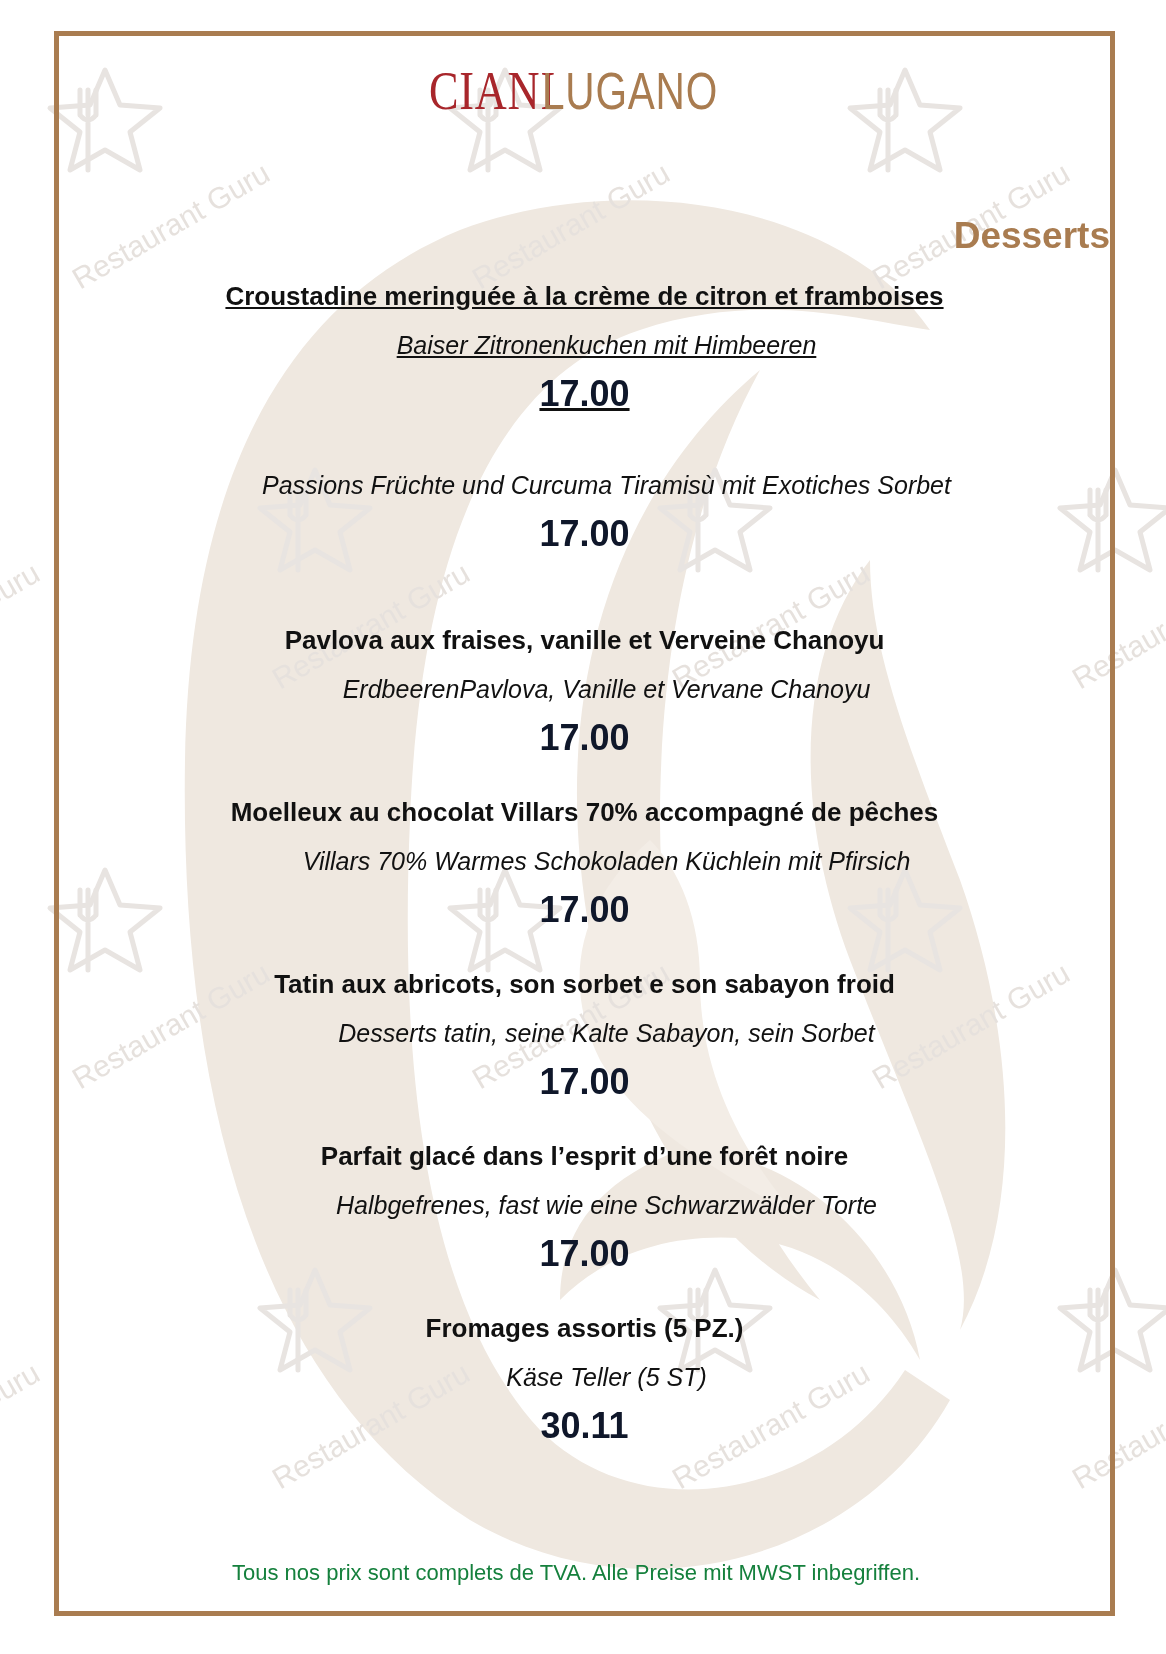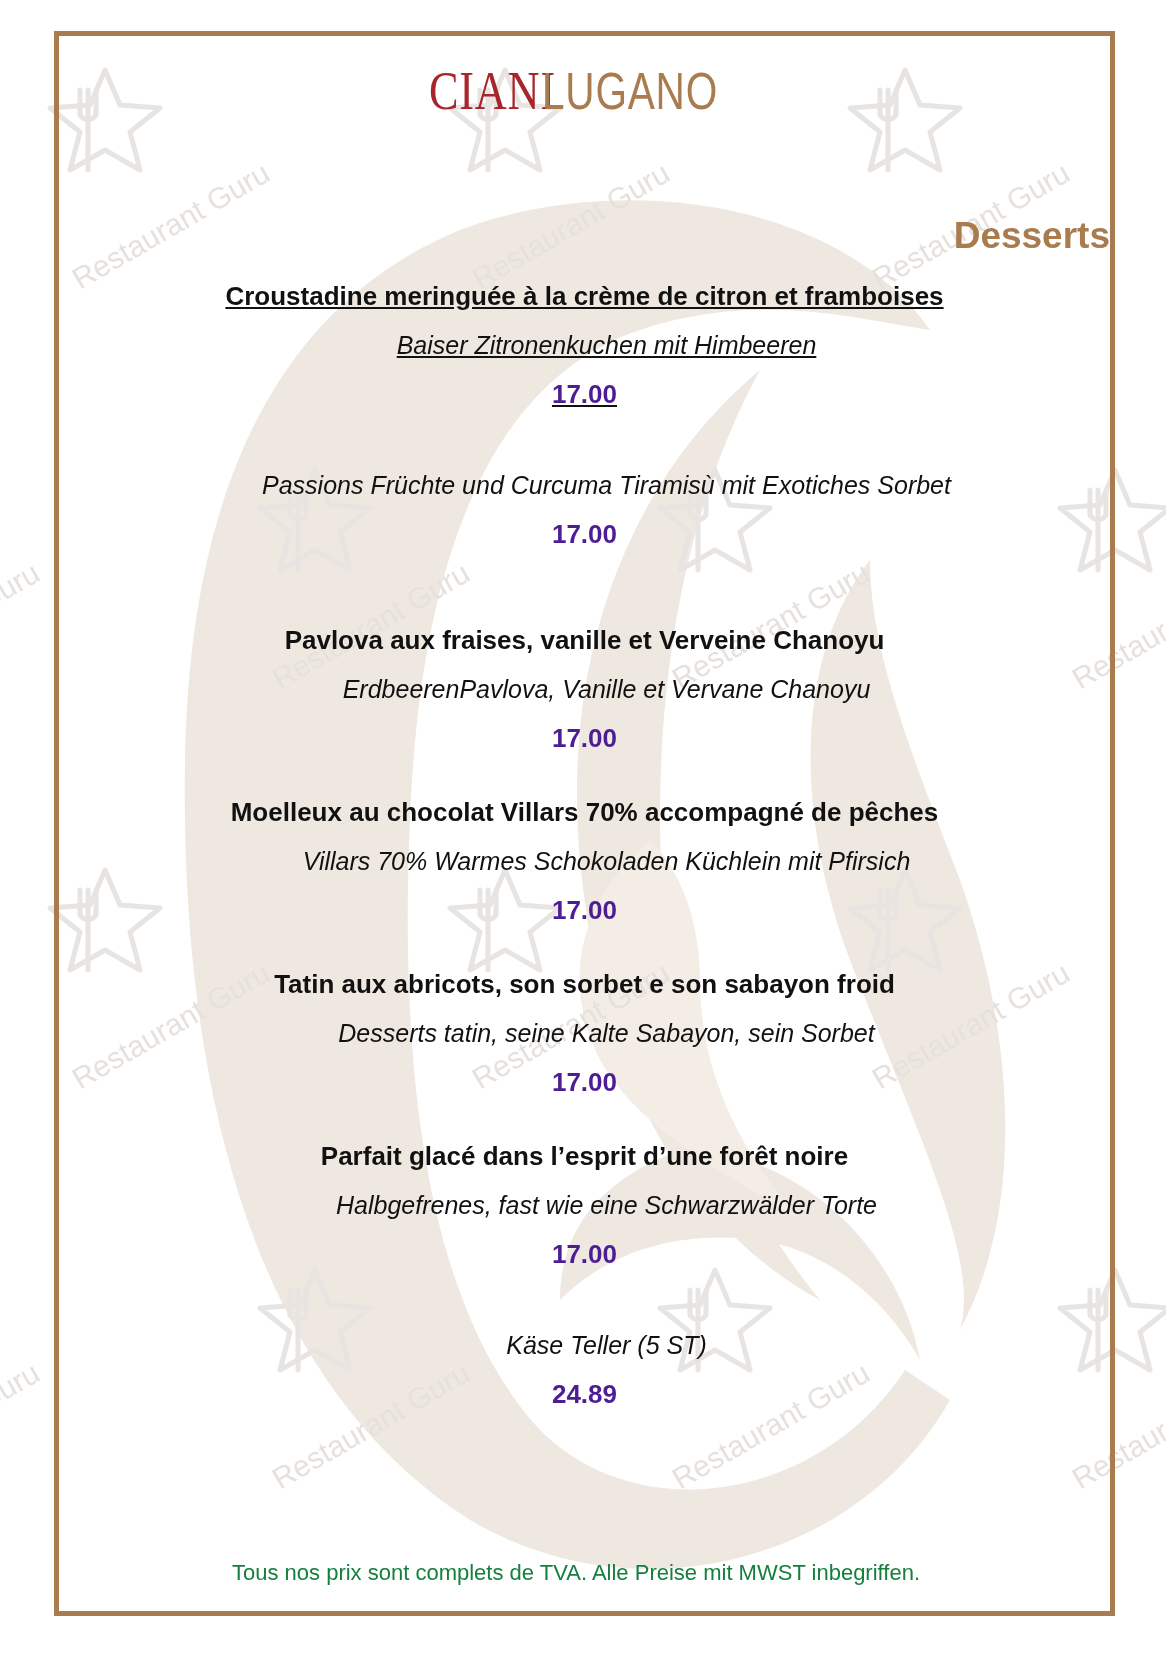--- a/index.html
+++ b/index.html
@@ -97,26 +97,26 @@
       font-size: 25px;
       font-style: italic;
       line-height: 32px;
       height: 32px;
       margin-top: 17px;
       color: #111111;
       white-space: nowrap;
       padding-left: 44px;
     }
     .item-price {
-      font-size: 26px;
+      font-size: 36px;
       font-weight: bold;
       line-height: 32px;
       height: 32px;
       margin-top: 17px;
-      color: #4c1d95;
+      color: #0f172a;
     }
     .footer-note {
       position: absolute;
       left: 0; right: 17px;
       top: 1524px;
       font-size: 22px;
       line-height: 26px;
       color: #15803d;
     }
     .wm-text {
@@ -254,18 +254,19 @@
     <div class="item-price">17.00</div>
   </div>
 
   <div class="item" style="top:1104px;">
     <div class="item-title">Parfait glacé dans l’esprit d’une forêt noire</div>
     <div class="item-subtitle">Halbgefrenes, fast wie eine Schwarzwälder Torte</div>
     <div class="item-price">17.00</div>
   </div>
 
   <div class="item" style="top:1276px;">
+    <div class="item-title">Fromages assortis (5 PZ.)</div>
     <div class="item-subtitle">Käse Teller (5 ST)</div>
-    <div class="item-price">24.89</div>
+    <div class="item-price">30.11</div>
   </div>
 
   <div class="footer-note">Tous nos prix sont complets de TVA. Alle Preise mit MWST inbegriffen.</div>
 </div>
 
 </body></html>

